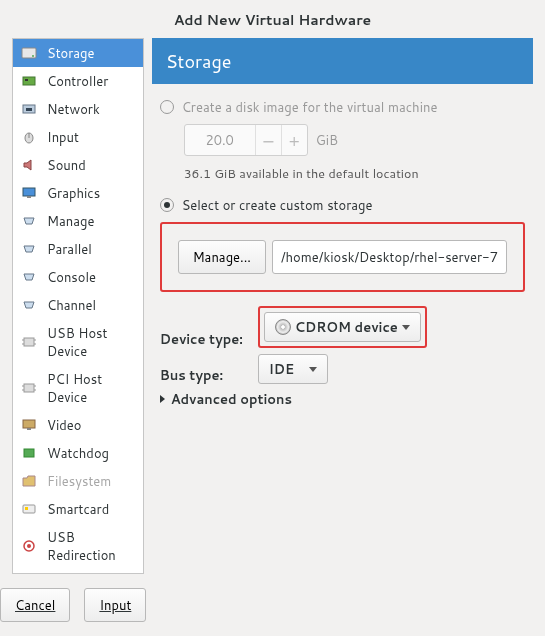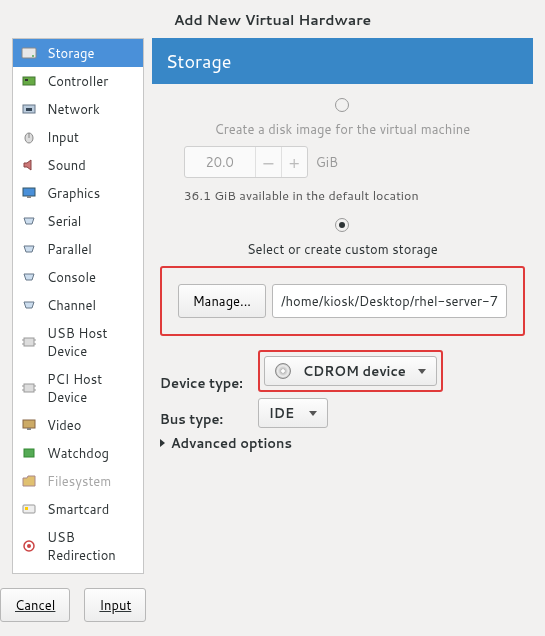--- a/index.html
+++ b/index.html
@@ -7,37 +7,37 @@
 .title-bar { text-align: center; padding: 10px 0 8px; font-weight: bold; font-size: 14px; color: #2e3436; }
 .content { display: flex; flex: 1; padding: 0 12px 0 12px; gap: 0; overflow: hidden; }
 .sidebar { width: 172px; background: #ffffff; border: 1px solid #c6c6c6; overflow-y: auto; }
 .sidebar-item { display: flex; align-items: center; gap: 8px; padding: 5px 8px; cursor: pointer; }
 .sidebar-item.selected { background: #4a90d9; color: #ffffff; }
 .sidebar-item.disabled { color: #a7a7a7; }
 .sidebar-icon { width: 18px; height: 16px; display: inline-flex; align-items: center; justify-content: center; }
 .main { flex: 1; display: flex; flex-direction: column; padding-left: 8px; }
 .main-header { background: #3887c7; color: #ffffff; padding: 10px 14px; font-size: 18px; }
 .form-area { padding: 14px 8px 0 8px; flex: 1; }
-.radio-row { display: flex; align-items: center; gap: 8px; margin-bottom: 8px; flex-direction: column; }
+.radio-row { display: flex; align-items: center; gap: 8px; margin-bottom: 8px; }
 .radio-row.disabled { color: #999; }
 .radio-circle { width: 14px; height: 14px; border: 1px solid #999; border-radius: 50%; display: inline-flex; align-items: center; justify-content: center; }
 .radio-circle.checked::after { content: ""; width: 6px; height: 6px; background: #2e3436; border-radius: 50%; }
 .size-row { display: flex; align-items: center; gap: 8px; margin: 8px 0 8px 24px; }
 .spinner { display: flex; align-items: center; border: 1px solid #d0d0d0; border-radius: 3px; background: #fafafa; }
 .spinner input { width: 70px; border: none; background: transparent; text-align: center; padding: 6px 4px; font-size: 13px; color: #999; }
 .spinner-btn { width: 26px; height: 30px; border-left: 1px solid #e0e0e0; display: flex; align-items: center; justify-content: center; color: #bbb; font-size: 16px; }
 .unit { color: #999; }
 .avail { color: #555; margin: 0 0 14px 24px; font-size: 12.5px; }
 .hl-red { border: 2px solid #e03a3a; border-radius: 3px; padding: 16px; }
 .manage-row { display: flex; align-items: center; gap: 6px; margin: 8px 0 14px 0; }
 .btn { background: linear-gradient(#fdfdfd, #ededed); border: 1px solid #b8b8b8; border-radius: 3px; padding: 7px 14px; font-size: 13px; cursor: pointer; }
 .path-input { flex: 1; border: 1px solid #b8b8b8; border-radius: 3px; padding: 7px 8px; background: #ffffff; font-size: 13px; overflow: hidden; white-space: nowrap; }
 .field-row { display: flex; align-items: flex-end; gap: 10px; margin-bottom: 6px; font-weight: bold; }
 .field-label { width: 88px; color: #2e3436; }
-.combo { display: flex; align-items: center; gap: 12px; background: linear-gradient(#fdfdfd, #ededed); border: 1px solid #b8b8b8; border-radius: 3px; padding: 5px 10px; cursor: pointer; min-width: 70px; }
+.combo { display: flex; align-items: center; gap: 4px; background: linear-gradient(#fdfdfd, #ededed); border: 1px solid #b8b8b8; border-radius: 3px; padding: 5px 10px; cursor: pointer; min-width: 70px; }
 .combo-wide { min-width: 155px; }
 .triangle-down { width: 0; height: 0; border-left: 4px solid transparent; border-right: 4px solid transparent; border-top: 5px solid #555; margin-left: auto; }
 .triangle-right { width: 0; height: 0; border-top: 4px solid transparent; border-bottom: 4px solid transparent; border-left: 5px solid #2e3436; display: inline-block; margin-right: 6px; }
 .adv-row { display: flex; align-items: center; font-weight: bold; cursor: pointer; margin-top: 6px; }
 .footer { display: flex; gap: 14px; padding: 14px 14px 14px 0; text-decoration: underline; }
 .disc-icon { width:16px; height:16px; border-radius:50%; background: radial-gradient(circle, #fff 15%, #bbb 20%, #eee 55%, #aaa 80%); border:1px solid #888; }
 </style>
 </head>
 <body>
 
@@ -98,21 +98,21 @@
           </svg>
         </span>
         <span>Graphics</span>
       </div>
       <div class="sidebar-item">
         <span class="sidebar-icon">
           <svg width="18" height="14">
             <path d="M3 4 L13 4 L11 10 L5 10 Z" fill="#cde" stroke="#678"></path>
           </svg>
         </span>
-        <span>Serial</span>
+        <span>Manage</span>
       </div>
       <div class="sidebar-item">
         <span class="sidebar-icon">
           <svg width="18" height="14">
             <path d="M3 4 L13 4 L11 10 L5 10 Z" fill="#cde" stroke="#678"></path>
           </svg>
         </span>
         <span>Parallel</span>
       </div>
       <div class="sidebar-item">

